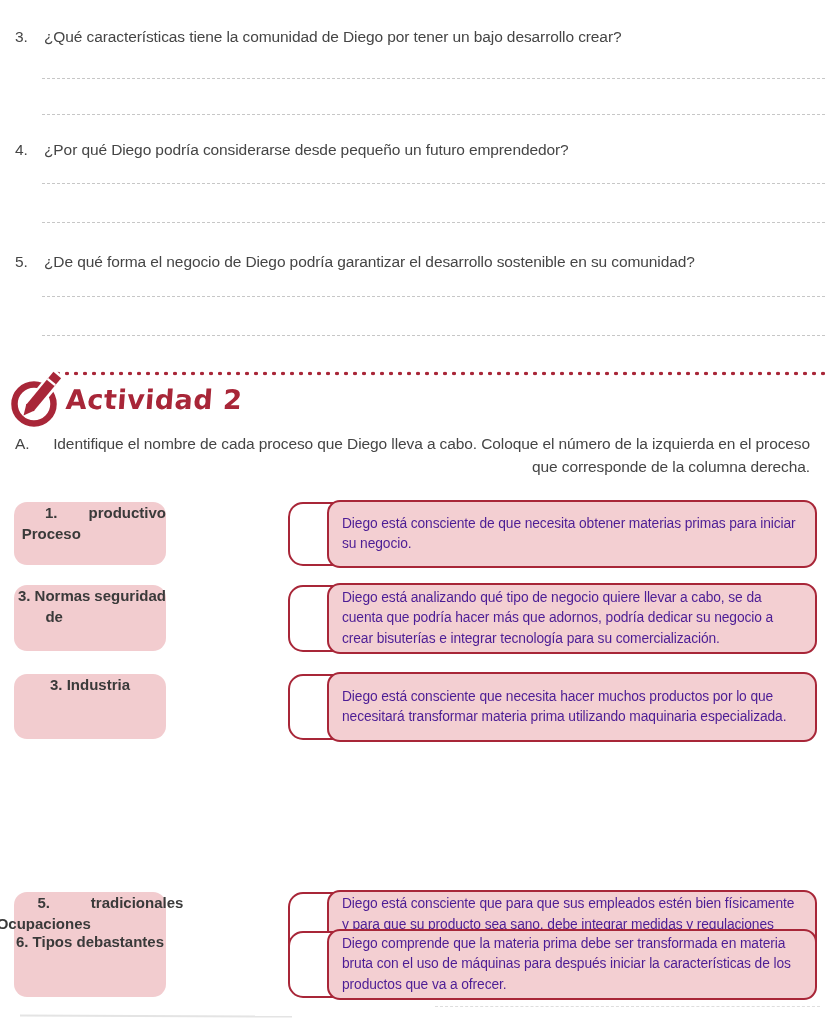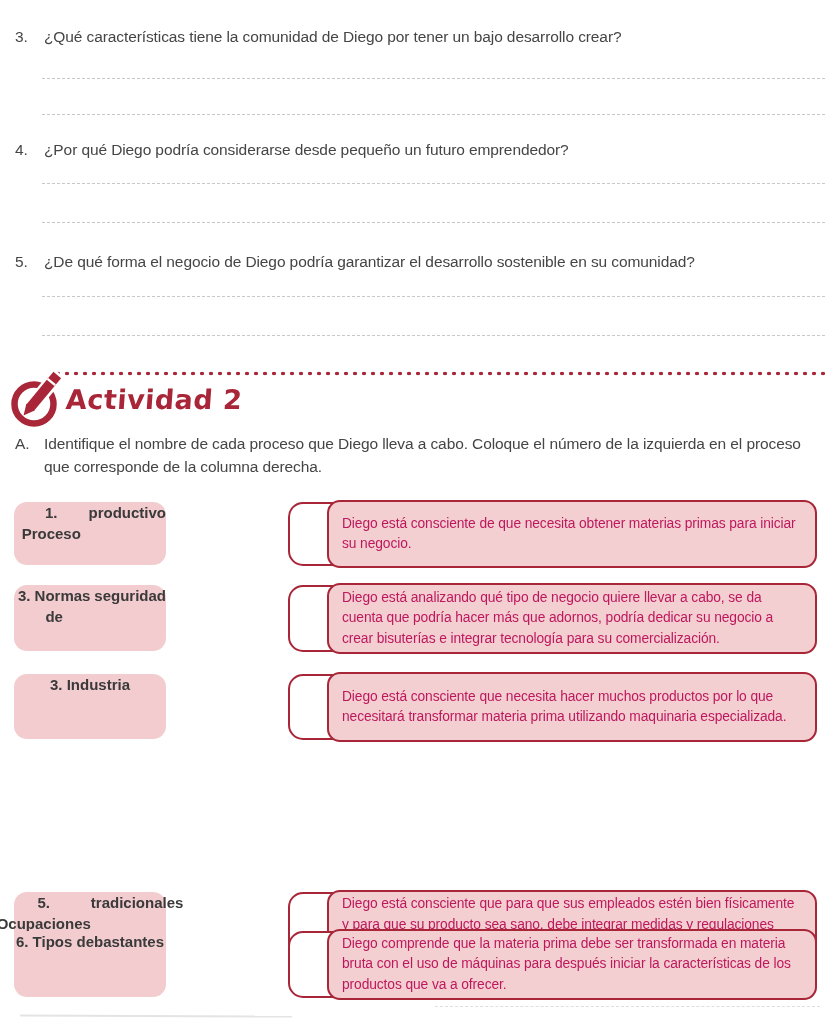--- a/index.html
+++ b/index.html
@@ -37,41 +37,41 @@
     transform:skewX(-4deg);
     letter-spacing:0.5px;
   }
   .instruction{
     position:absolute;left:15px;top:432px;width:795px;
     display:flex;gap:13px;
     font-size:15.5px;line-height:23px;color:#454545;
     letter-spacing:-0.1px;
   }
   .instr-label{flex:0 0 16px;}
-  .instr-text{max-width:772px;}
+  .instr-text{max-width:772px;text-align:right;}
   
   .match-row{position:absolute;left:0;right:0;}
   .term-box{
     position:absolute;left:14px;width:152px;top:2px;bottom:3px;
     background:#f2cccf;border-radius:13px;
     display:flex;flex-direction:row;justify-content:center;
     text-align:center;
     font-size:15px;font-weight:bold;line-height:21px;color:#3a3a3a;
   }
   .desc-group{position:absolute;left:288px;width:529px;top:0;bottom:0;}
   .slot-box{
     position:absolute;left:0;top:2px;bottom:2px;width:62px;
     background:#ffffff;border:2px solid #a82638;border-radius:15px;
   }
   .desc-box{
     position:absolute;left:39px;right:0;top:0;bottom:0;
     background:#f3cfd2;border:2px solid #a82638;border-radius:13px;
     display:flex;flex-direction:column;justify-content:center;
     padding:2px 16px 2px 13px;box-sizing:border-box;
-    font-size:13.8px;line-height:20.5px;color:#be185d;
+    font-size:13.8px;line-height:20.5px;color:#4c1d95;
     letter-spacing:-0.1px;
   }
   
   .bottom-frag-left{
     position:absolute;left:20px;top:1015px;width:272px;
     border-top:2px solid #e4e4e4;height:0;transform:rotate(0.25deg);
   }
   .bottom-frag-right{
     position:absolute;left:435px;top:1006px;width:385px;
     border-top:1.5px dashed #dedede;height:0;

